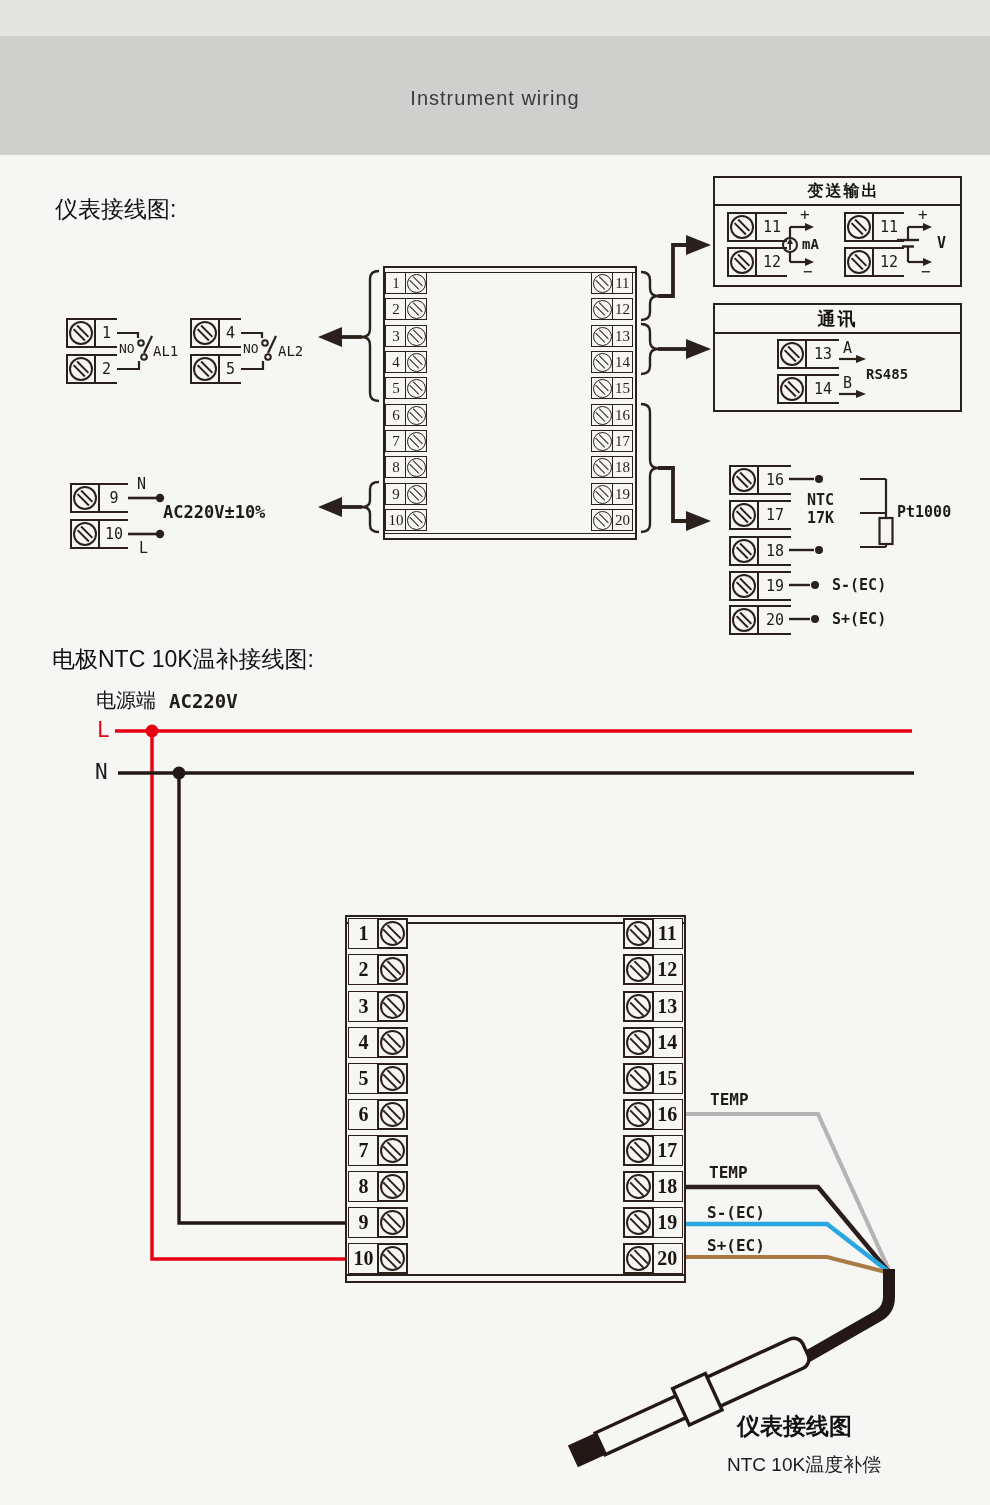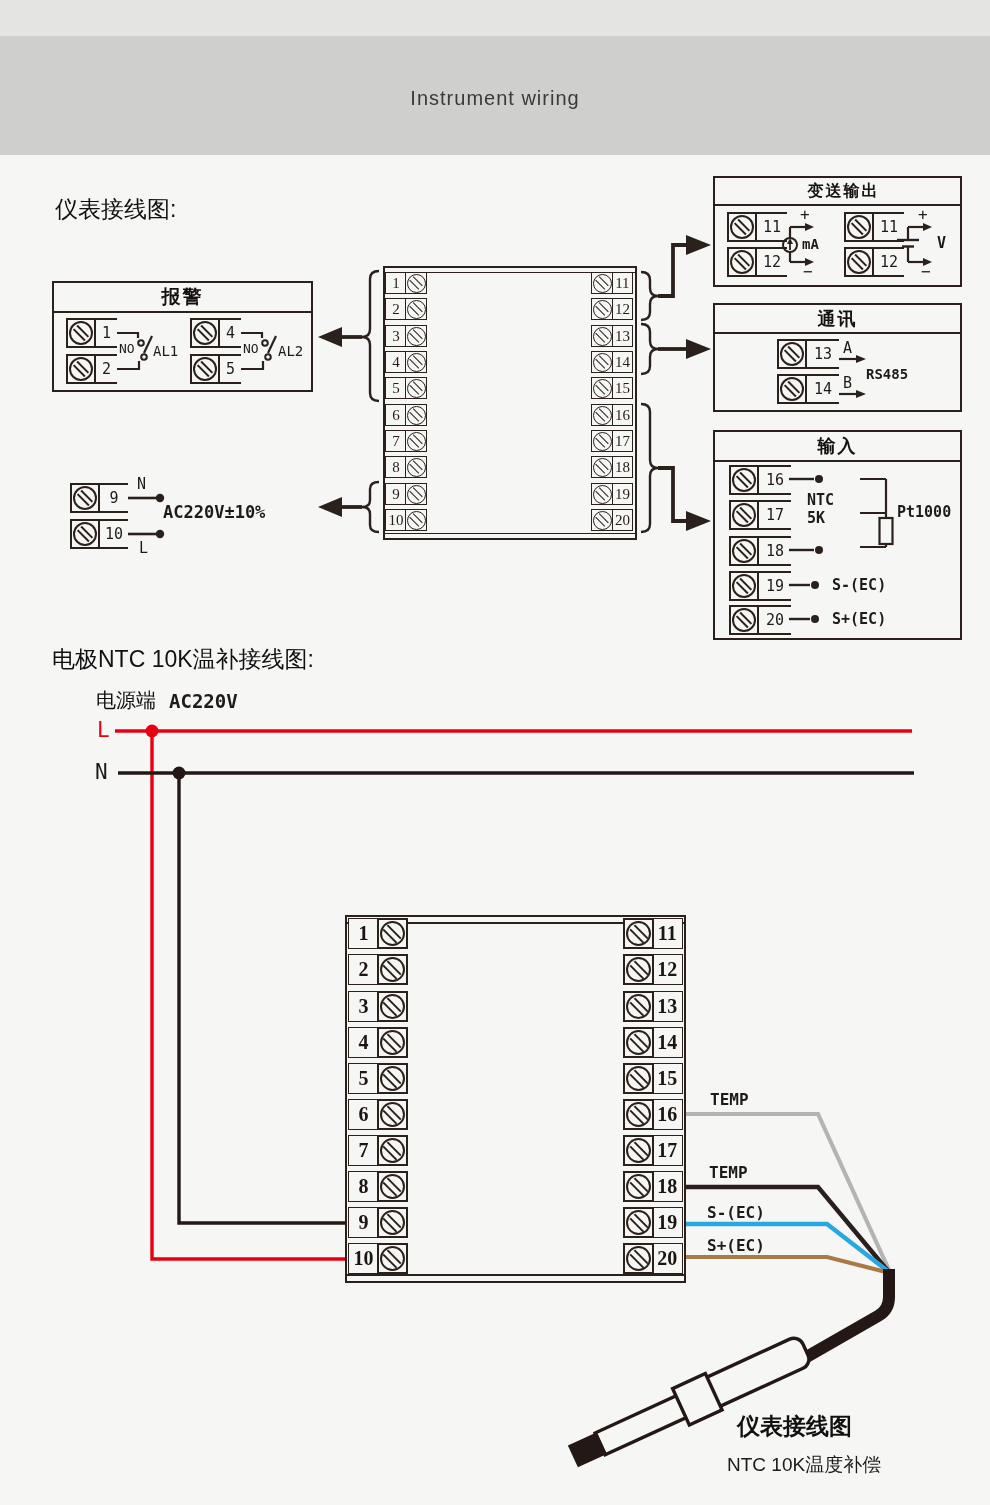--- a/index.html
+++ b/index.html
@@ -174,32 +174,26 @@
 
     <path d="M889,1269 V1297 Q889,1310 878,1316 L803,1359" stroke="#231815" stroke-width="12" fill="none" stroke-linejoin="round"></path>
     <g transform="translate(800,1352) rotate(155.3)">
       <rect x="126" y="-12" width="94" height="24" fill="#f6f6f5" stroke="#231815" stroke-width="3.4"></rect>
       <rect x="218" y="-12" width="32" height="24" fill="#231815"></rect>
       <rect x="-6" y="-16" width="124" height="32" rx="10" fill="#f6f6f5" stroke="#231815" stroke-width="3.4"></rect>
       <rect x="95" y="-20" width="36" height="40" fill="#f6f6f5" stroke="#231815" stroke-width="3.4"></rect>
     </g>
   </svg>
 
-  <div class="box" style="left:52px;top:281px;width:261px;height:111px;">
-    <div class="title" style="height:28px;font-size:19px;">报警</div>
-  </div>
   <div class="box" style="left:713px;top:176px;width:249px;height:111px;">
     <div class="title" style="height:26px;font-size:16px;padding-left:12px;">变送输出</div>
   </div>
   <div class="box" style="left:713px;top:303px;width:249px;height:109px;">
     <div class="title" style="height:27px;font-size:18px;">通讯</div>
   </div>
-  <div class="box" style="left:713px;top:430px;width:249px;height:210px;">
-    <div class="title" style="height:28px;font-size:18px;">输入</div>
-  </div>
 
   <div class="term" style="left:66px;top:318px;">
       <span class="scr"></span>
       <span class="lbl" style="width:21px;">1</span>
     </div>
   <div class="term" style="left:66px;top:354px;">
       <span class="scr"></span>
       <span class="lbl" style="width:21px;">2</span>
     </div>
   <div class="term" style="left:190px;top:318px;">
@@ -276,21 +270,21 @@
     </div>
   <div class="term" style="left:729px;top:571px;">
       <span class="scr"></span>
       <span class="lbl" style="width:32px;">19</span>
     </div>
   <div class="term" style="left:729px;top:605px;">
       <span class="scr"></span>
       <span class="lbl" style="width:32px;">20</span>
     </div>
   <div class="t mono" style="left:807px;top:492px;font-size:15px;font-weight:600;">NTC</div>
-  <div class="t mono" style="left:807px;top:510px;font-size:15px;font-weight:600;">5K</div>
+  <div class="t mono" style="left:807px;top:510px;font-size:15px;font-weight:600;">17K</div>
   <div class="t mono" style="left:897px;top:504px;font-size:15px;font-weight:600;">Pt1000</div>
   <div class="t mono" style="left:832px;top:577px;font-size:15px;font-weight:600;">S-(EC)</div>
   <div class="t mono" style="left:832px;top:611px;font-size:15px;font-weight:600;">S+(EC)</div>
 
   <div class="frame" style="left:383px;top:266px;width:254px;height:274px;">
     <div class="iline" style="top:4px;"></div>
     <div class="iline" style="bottom:4px;"></div>
   </div>
   <div class="tb-row b1" style="left:385px;top:272px;">
       <span class="num">1</span>

